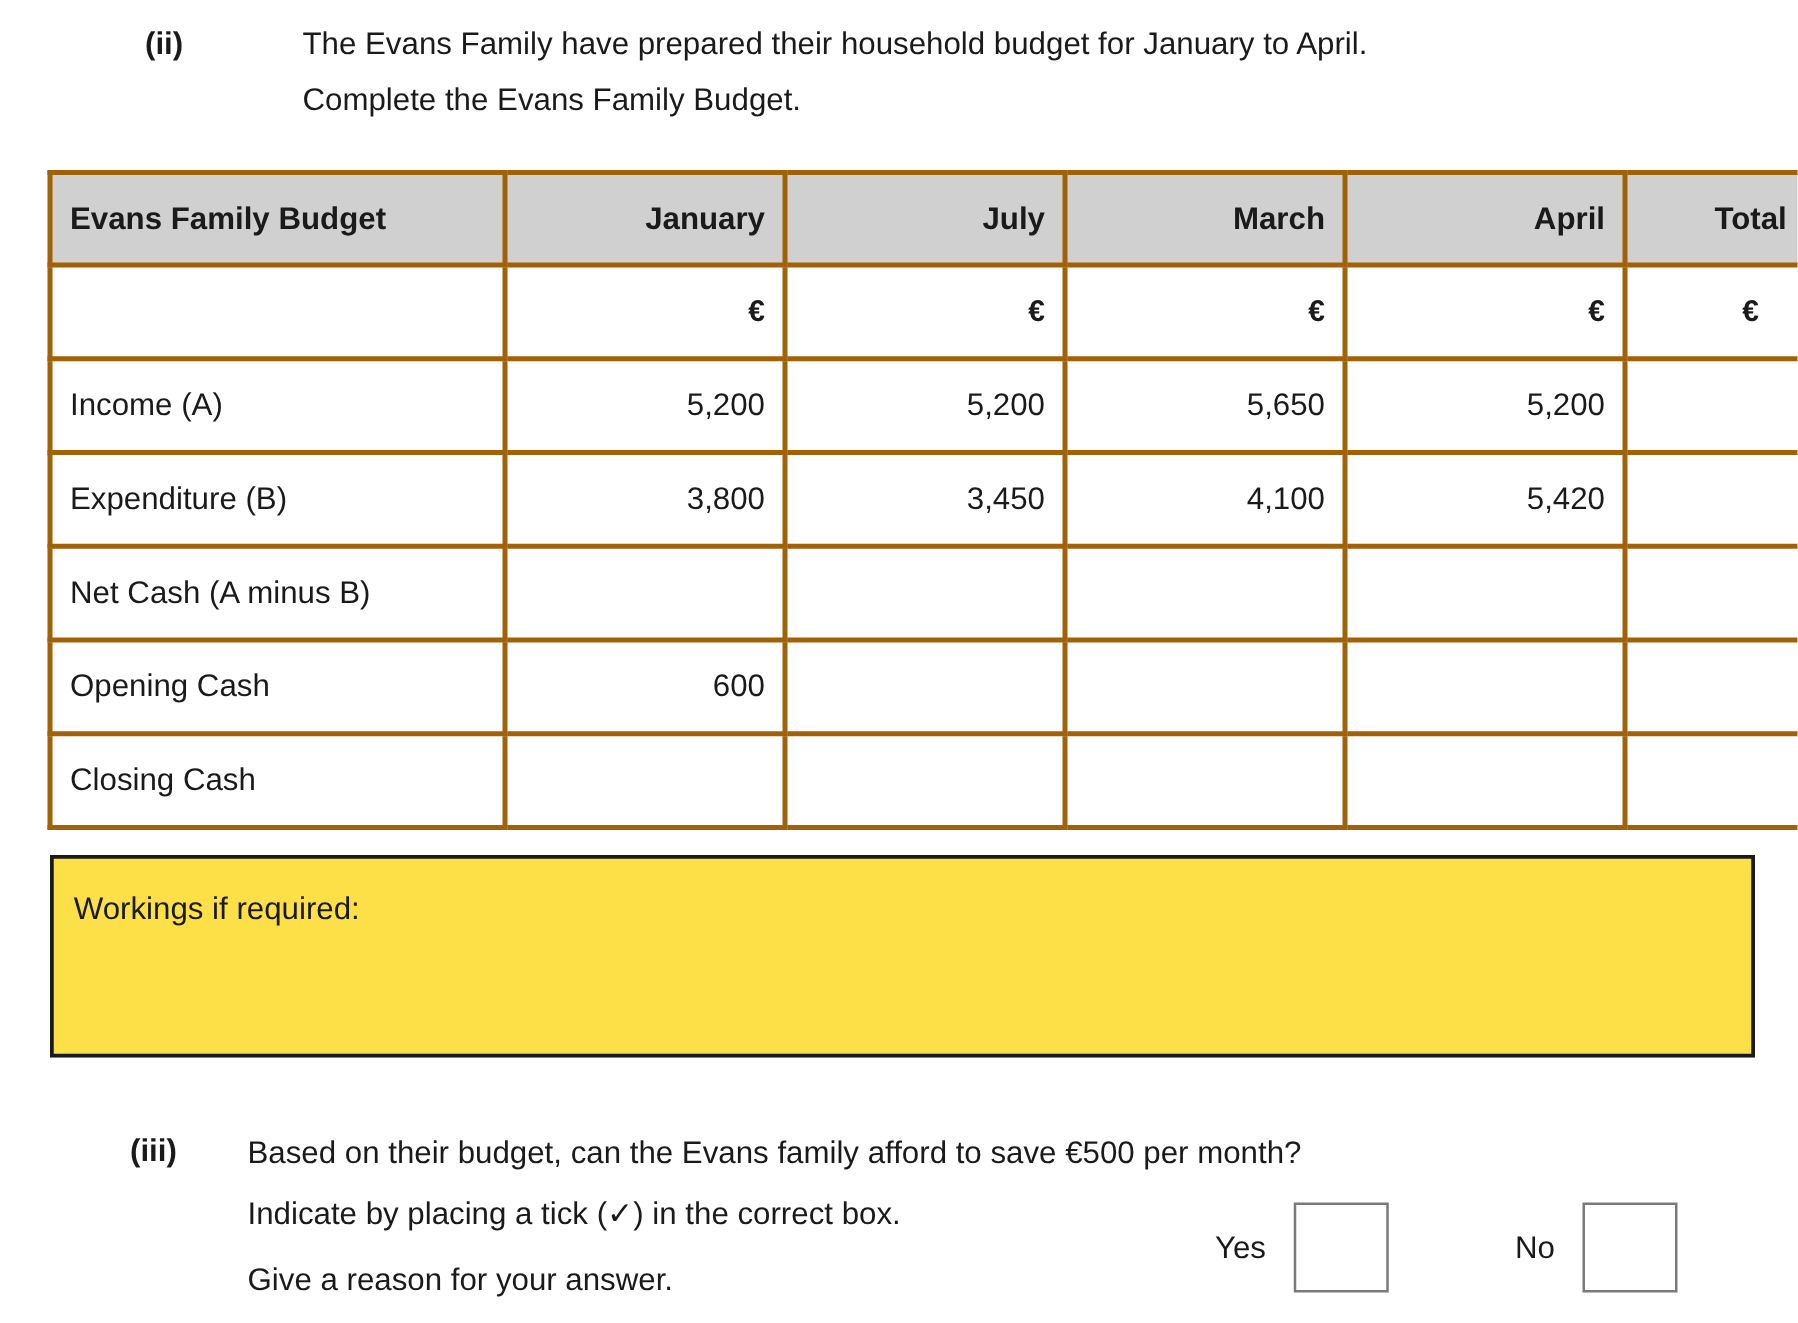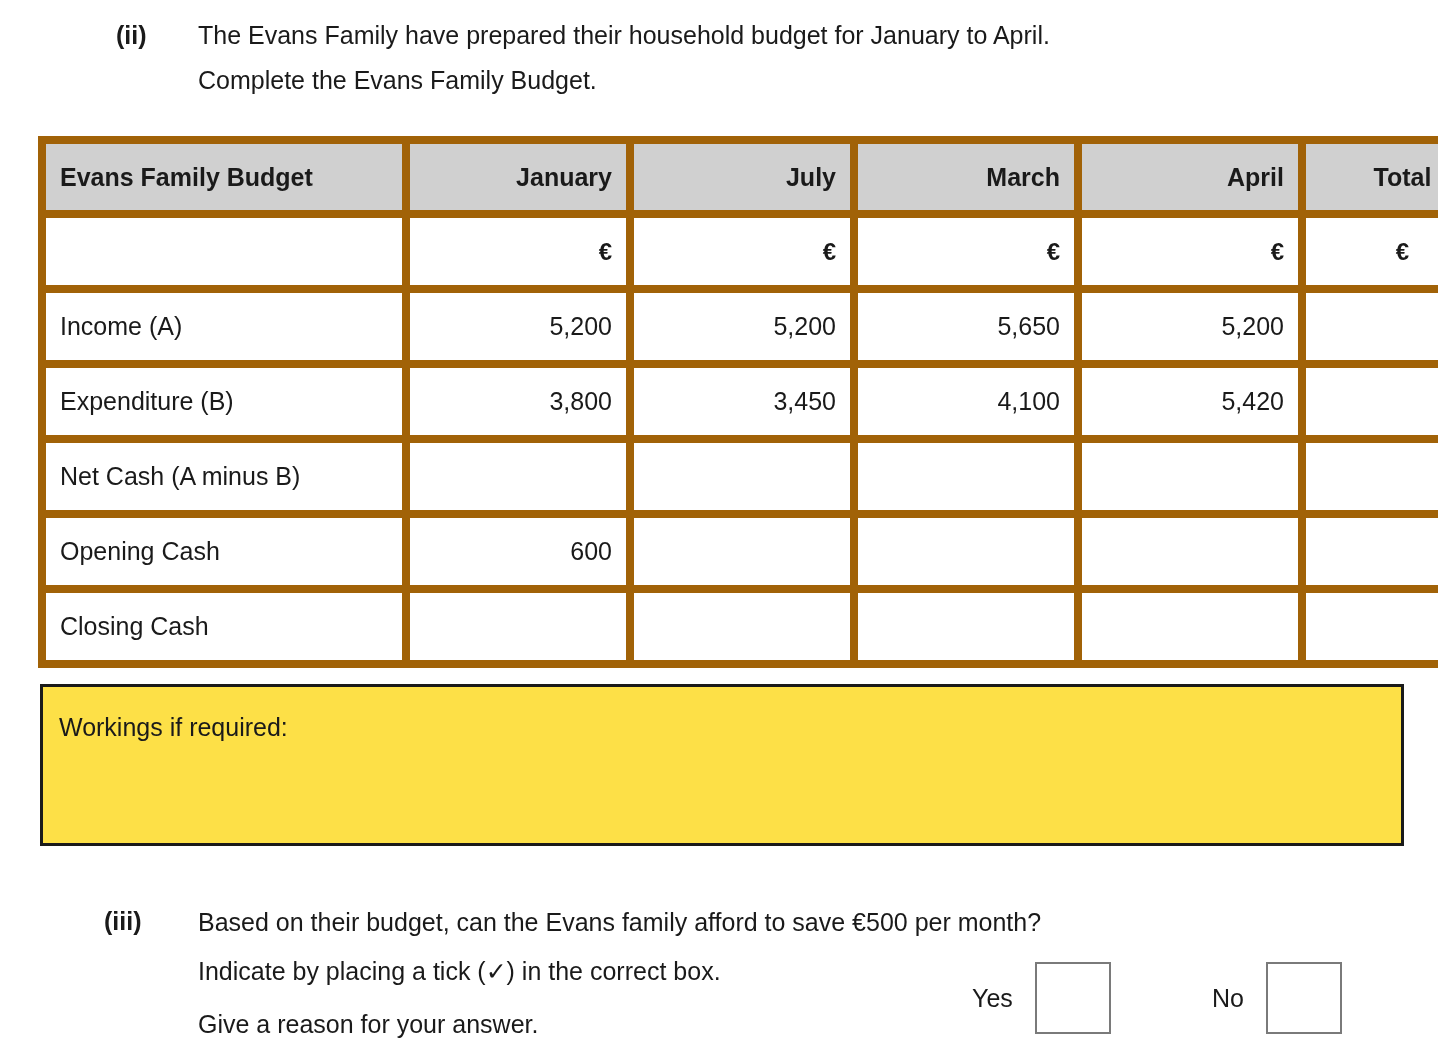--- a/index.html
+++ b/index.html
@@ -36,36 +36,36 @@
   }
   #q2 .q-marker { width: 66px; }
   #q3 .q-marker { width: 78px; }
 
   .q-lines { flex: 1 1 auto; }
   .q-line {
     font-size: 25px;
     line-height: 50px;
     white-space: nowrap;
   }
-  #q2 .q-line { line-height: 49px; }
+  #q2 .q-line { line-height: 49px; margin-left: 44px; }
   #q2 .q-line:first-child { line-height: 42px; }
   #q3 .q-line { line-height: 53px; }
   #q3 .q-line:first-child { line-height: 45px; }
 
   
   .budget-table {
     position: absolute;
     left: 38px;
     top: 136px;
     width: 1368px;
     border-collapse: collapse;
     table-layout: fixed;
   }
   .budget-table td, .budget-table th {
-    border: 8px solid #a16207;
+    border: 4px solid #a16207;
     font-size: 25px;
     font-weight: normal;
     height: 71px;
     padding: 0 14px;
     box-sizing: border-box;
     background: #ffffff;
   }
   .budget-table .col-label { width: 364px; text-align: left; }
   .budget-table .col-month { width: 224px; text-align: right; }
   .budget-table .col-total { width: 201px; text-align: center; }

